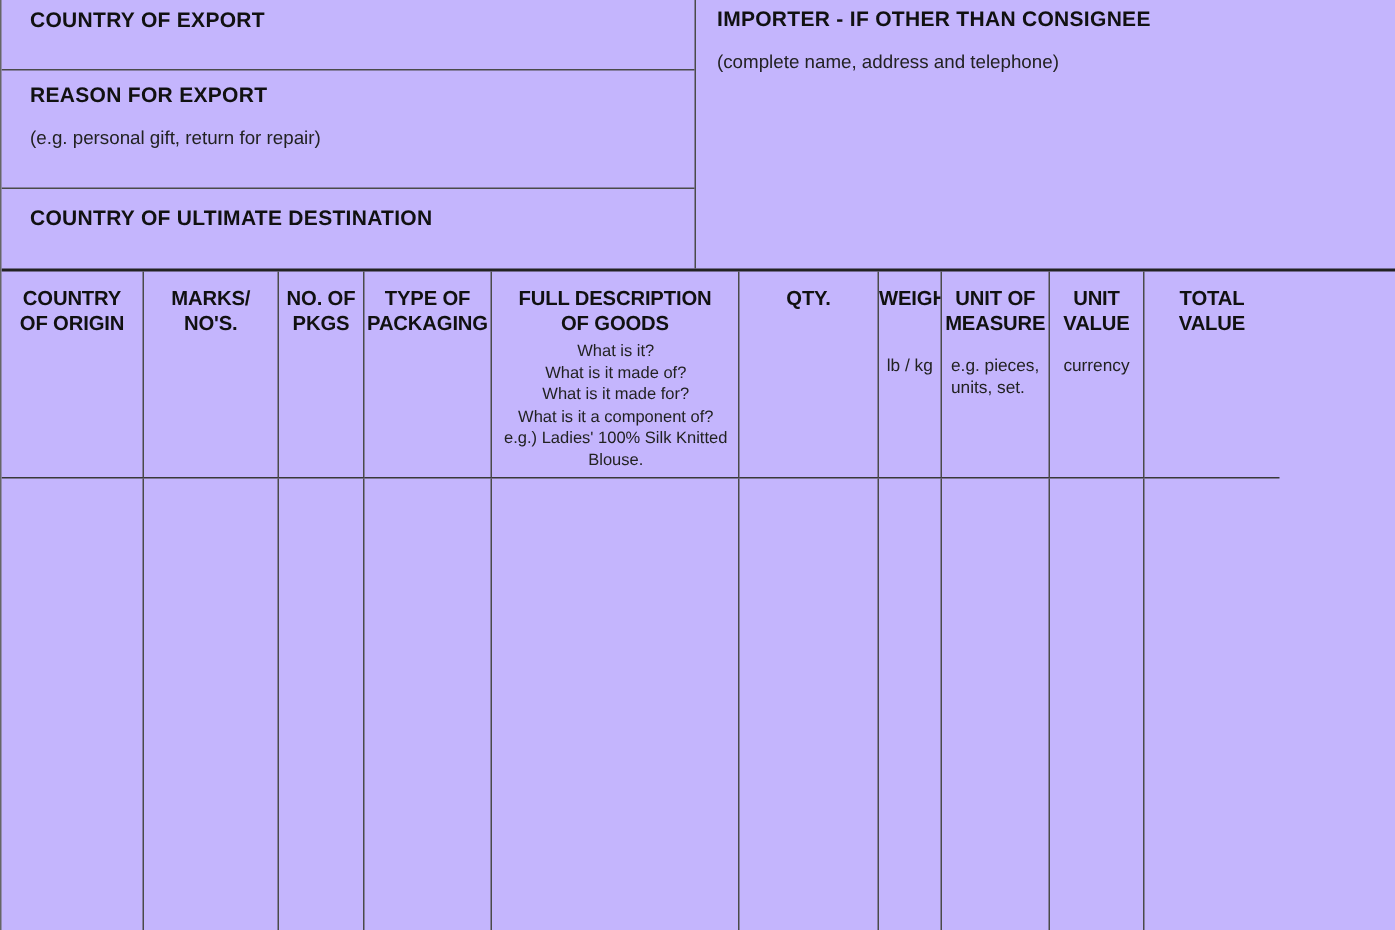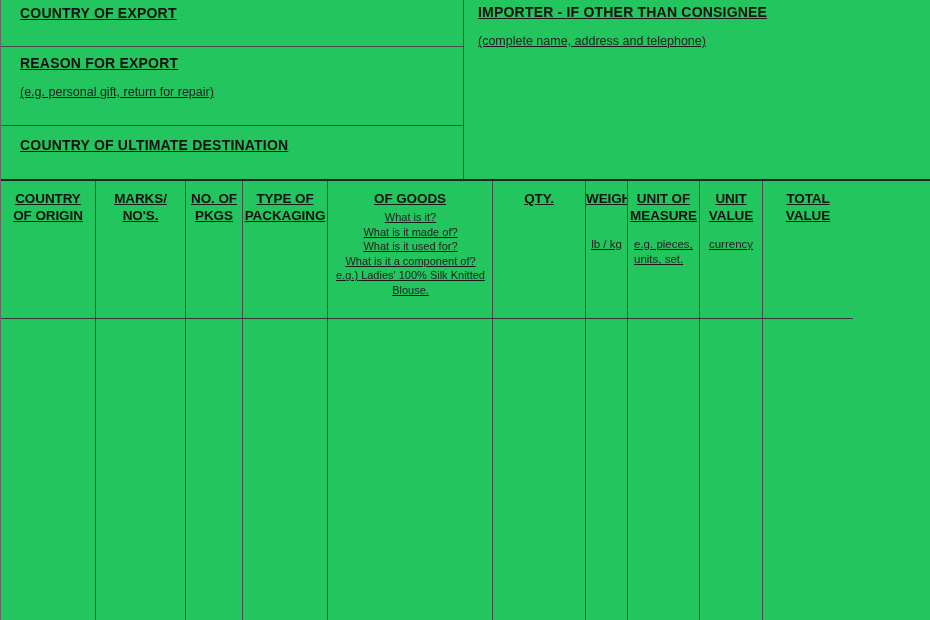--- a/index.html
+++ b/index.html
@@ -3,26 +3,25 @@
 <meta charset="utf-8">
 <style>
   html, body { margin: 0; padding: 0; background: #e8e8e8; }
   * { box-sizing: border-box; }
 
   .sheet {
     position: relative;
     width: 930px;
     height: 620px;
     margin: 0 auto;
-    background: #22c55e;
+    background: #c4b5fd;
     color: #1a1a1a;
     font-family: "Liberation Sans", sans-serif;
     overflow: hidden;
     border-left: 1px solid #666;
-    text-decoration: underline;
   }
 
   
   .top-section { display: flex; height: 179px; }
 
   .top-left {
     width: 463px;
     border-right: 1px solid #4a4a4a;
     display: flex;
     flex-direction: column;
@@ -150,25 +149,26 @@
       <div class="hl">NO. OF</div>
       <div class="hl">PKGS</div>
     </div>
 
     <div class="hc">
       <div class="hl">TYPE OF</div>
       <div class="hl">PACKAGING</div>
     </div>
 
     <div class="hc">
+      <div class="hl">FULL DESCRIPTION</div>
       <div class="hl">OF GOODS</div>
       <div class="qblock">
         <div class="ql">What is it?</div>
         <div class="ql">What is it made of?</div>
-        <div class="ql">What is it used for?</div>
+        <div class="ql">What is it made for?</div>
         <div class="ql">What is it a component of?</div>
         <div class="ql">e.g.) Ladies' 100% Silk Knitted</div>
         <div class="ql">Blouse.</div>
       </div>
     </div>
 
 
     <div class="hc">
       <div class="hl">QTY.</div>
     </div>

